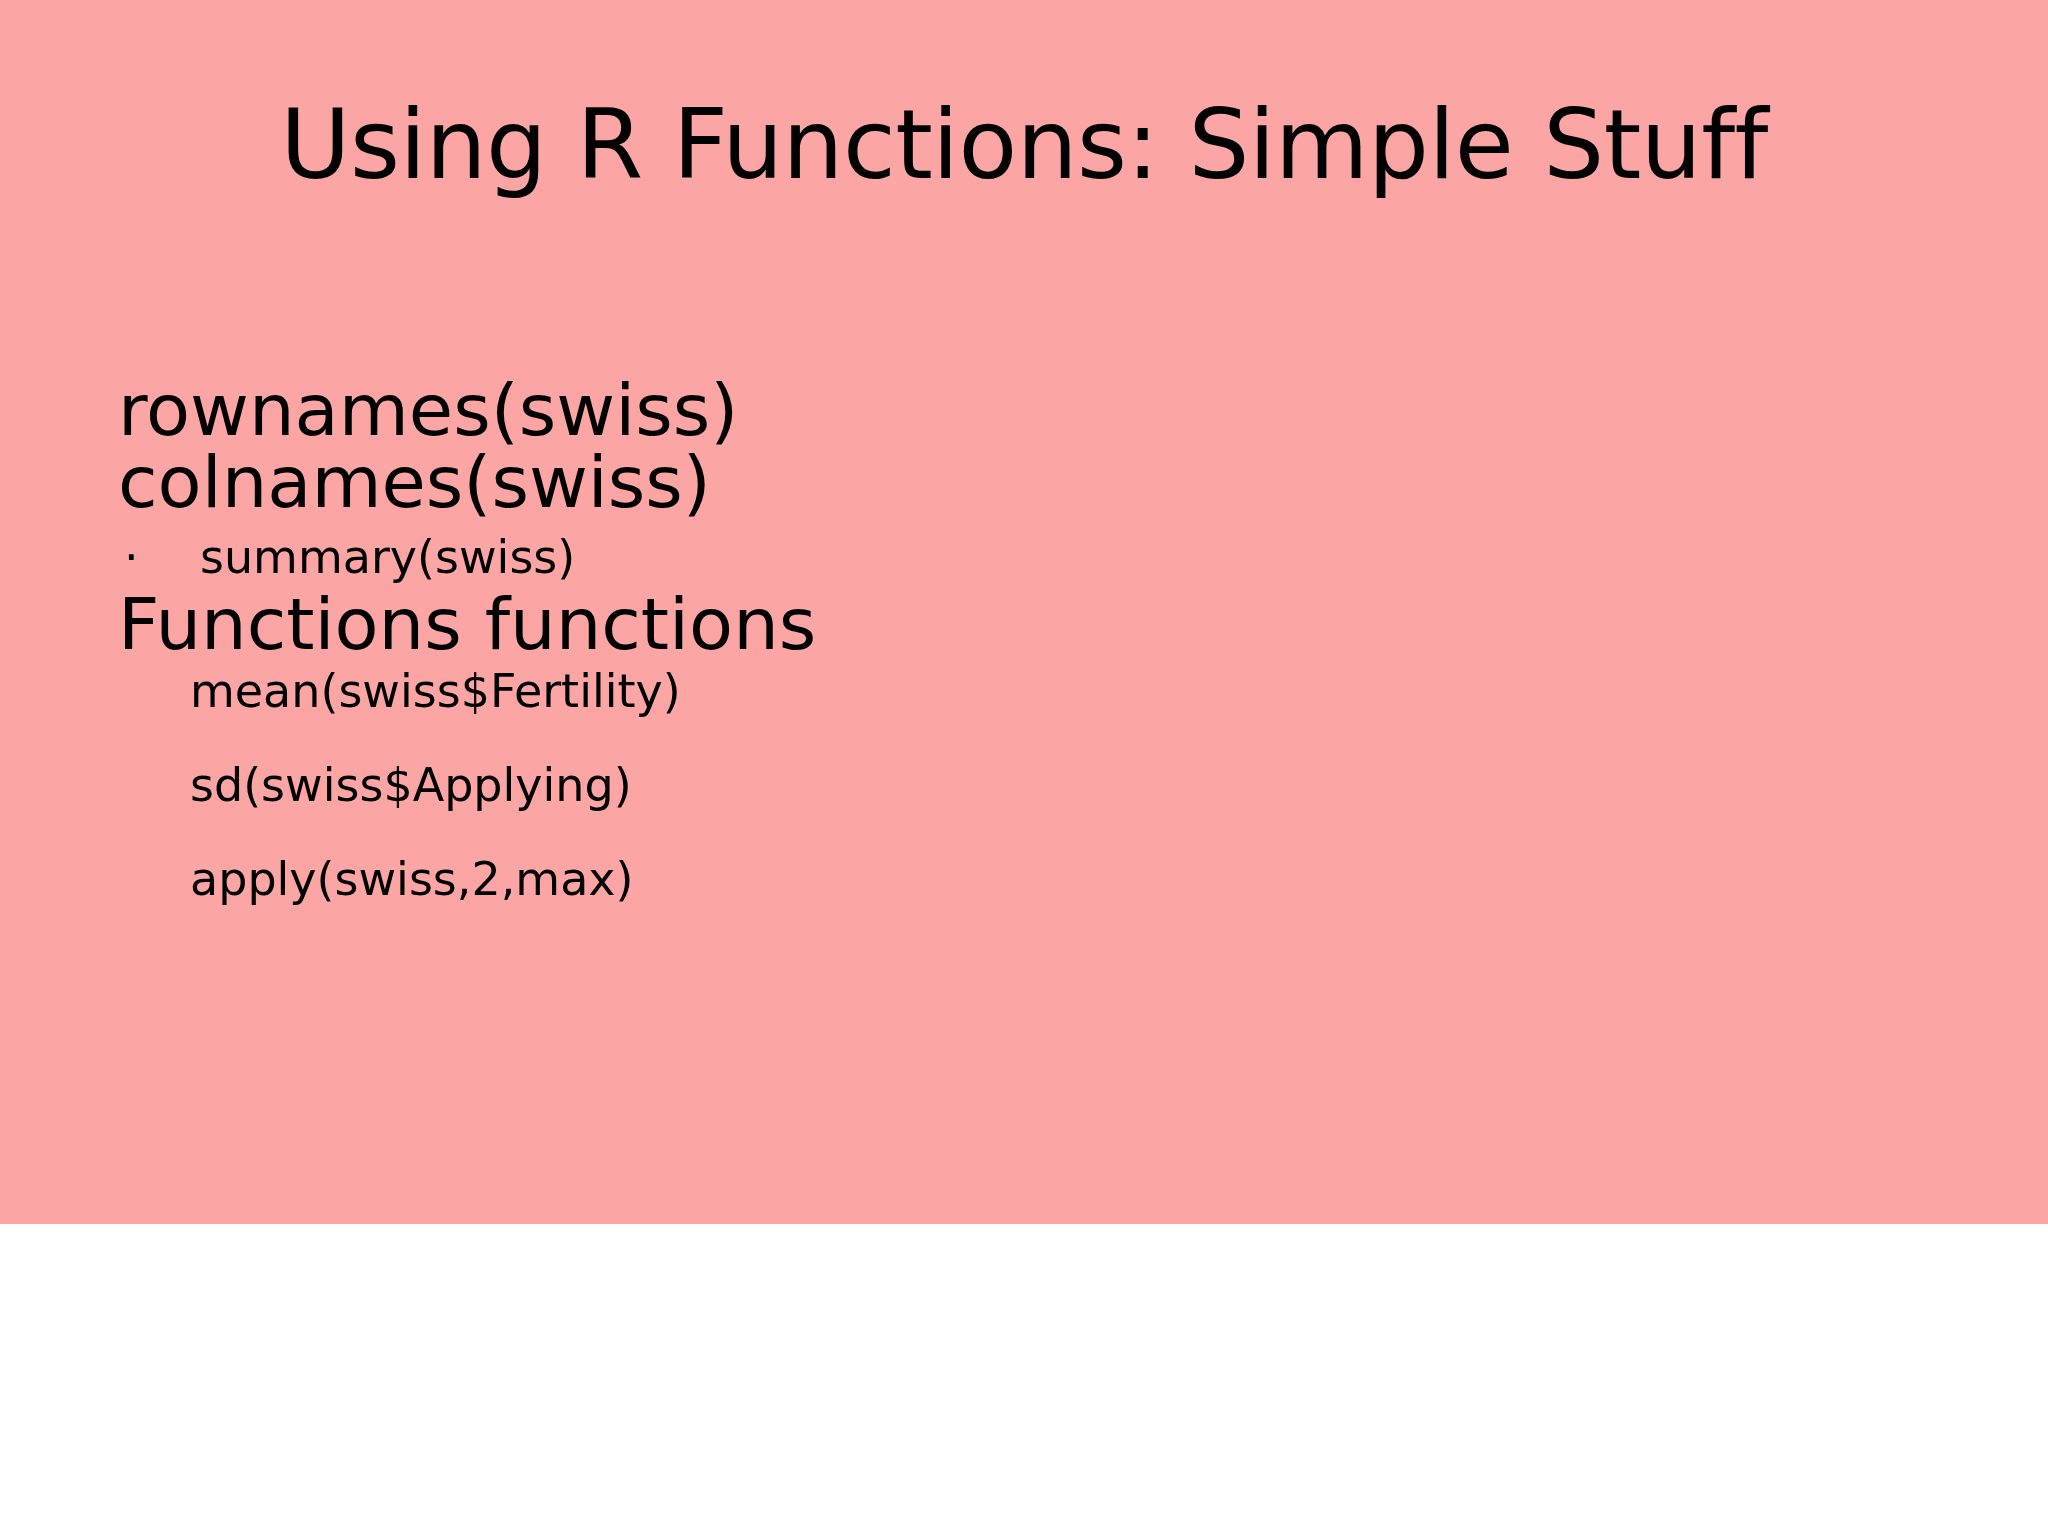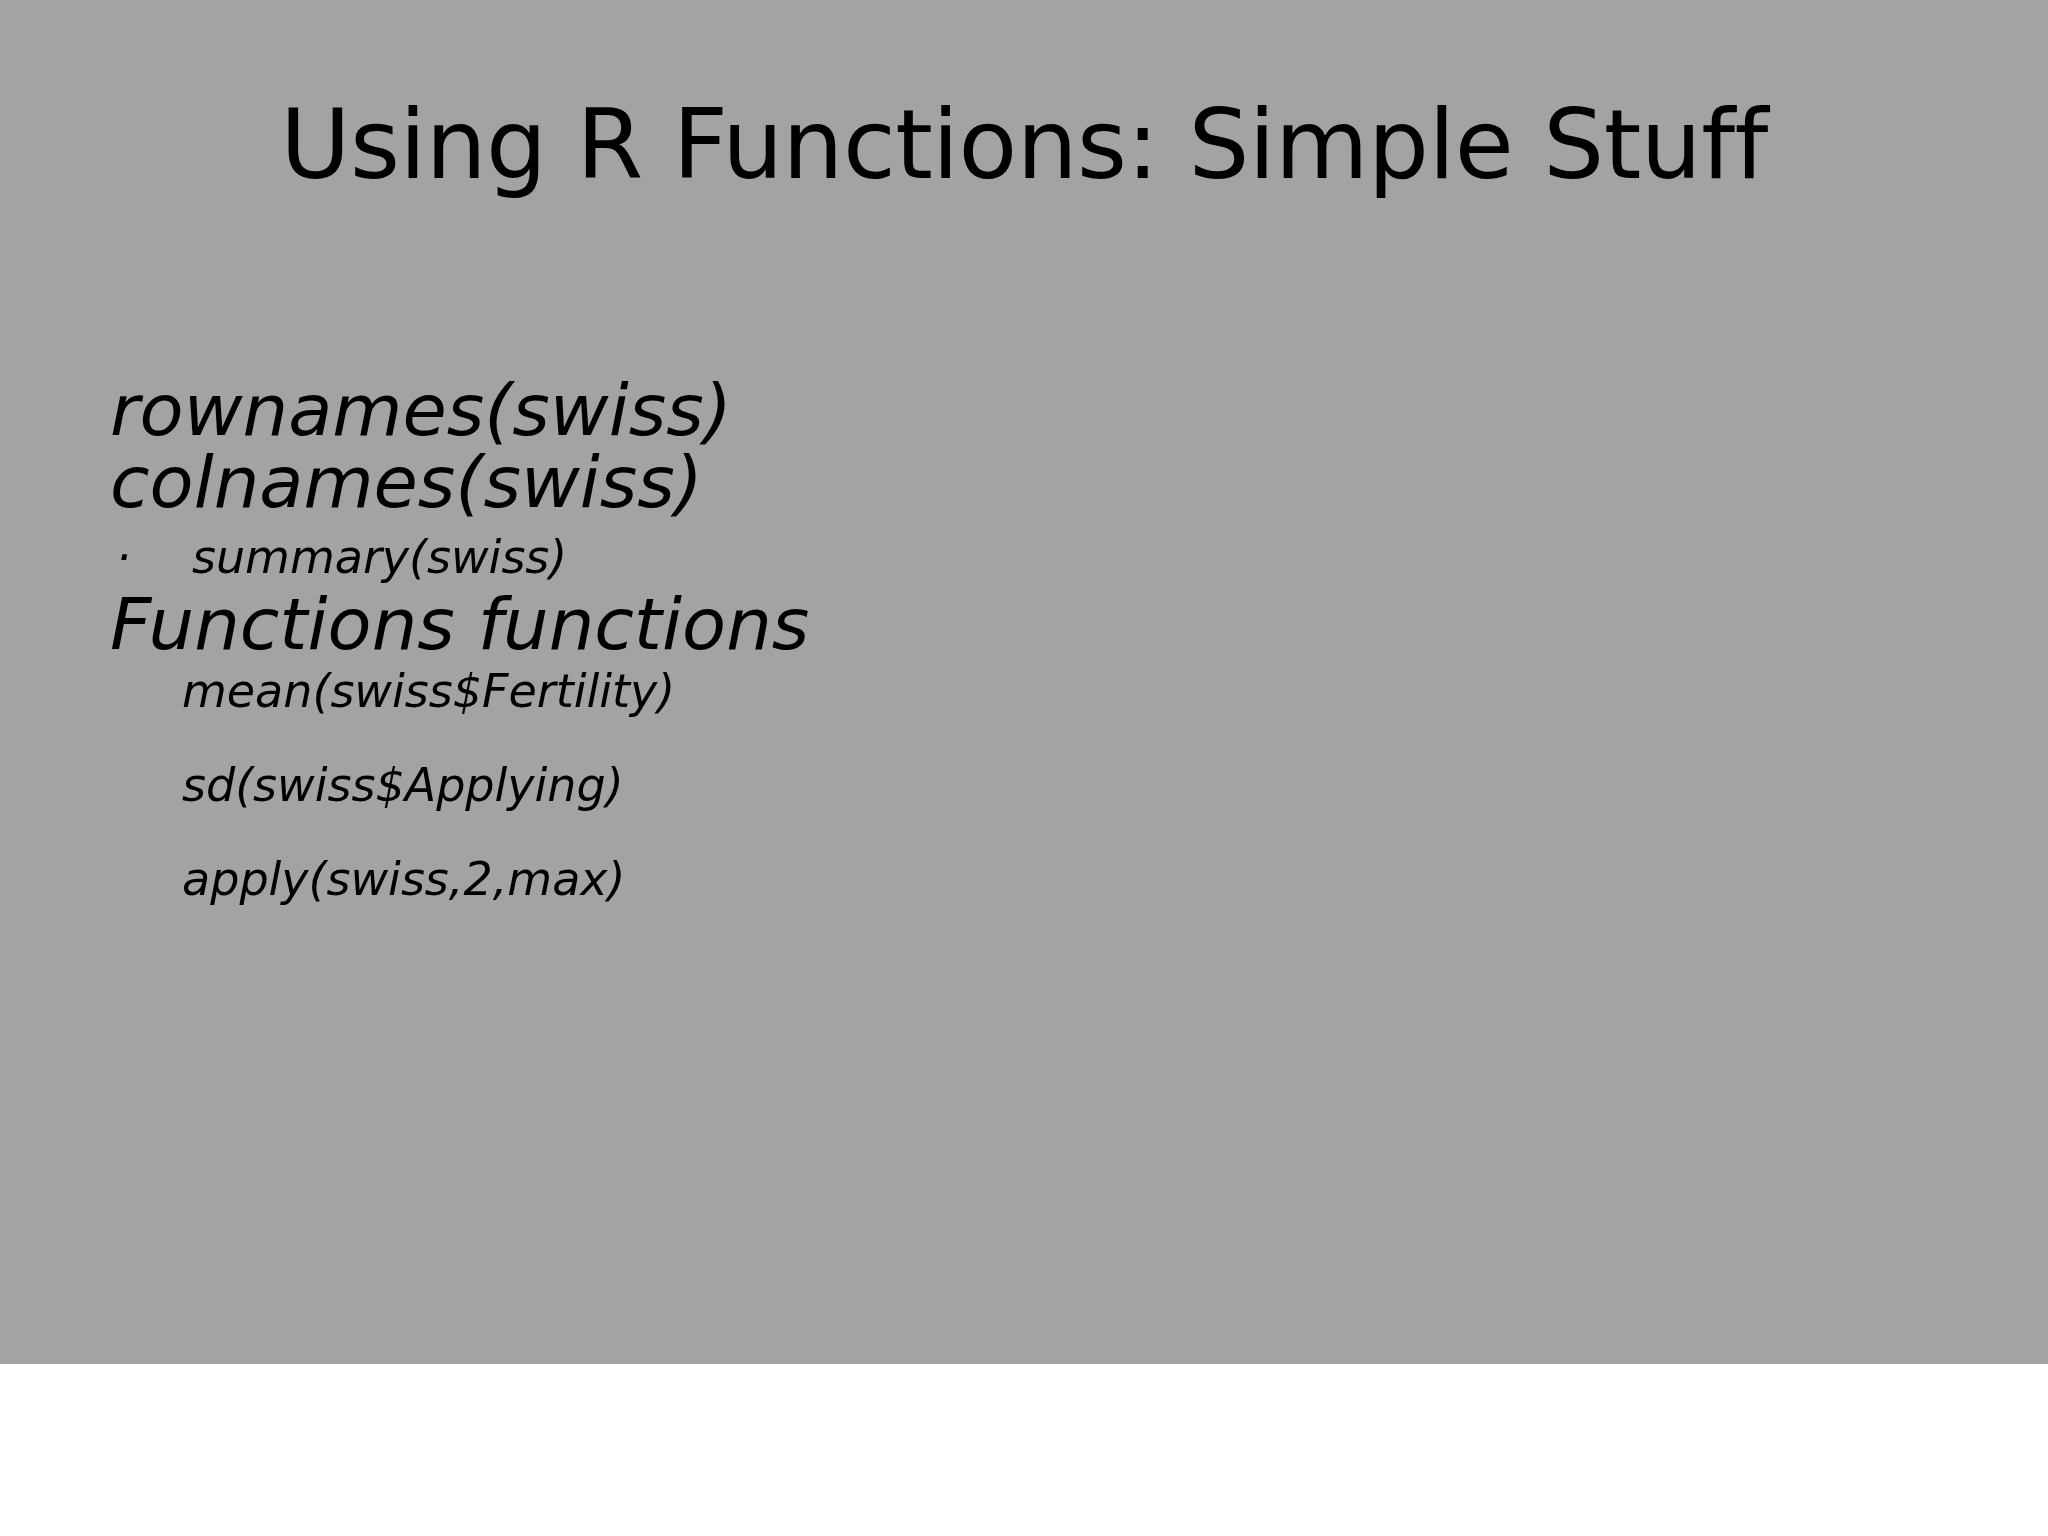--- a/index.html
+++ b/index.html
@@ -7,22 +7,22 @@
     padding: 0;
     background: #ffffff;
   }
   body {
     font-family: "DejaVu Sans", sans-serif;
     color: #000000;
   }
   .slide {
     position: relative;
     width: 2048px;
-    height: 1364px;
-    background: #a3a3a3;
+    height: 1224px;
+    background: #fca5a5;
     overflow: hidden;
   }
 
   
   .slide-title {
     position: absolute;
     left: 128px;
     top: 92px;
     width: 1792px;
     text-align: center;
@@ -30,24 +30,23 @@
     font-weight: 400;
     line-height: 1.12;
     letter-spacing: -0.5px;
     color: #000000;
     white-space: nowrap;
   }
 
   
   .body-block {
     position: absolute;
-    left: 110px;
+    left: 118px;
     top: 374px;
     width: 1800px;
-    font-style: italic;
   }
 
   .body-line {
     position: relative;
     color: #000000;
     white-space: nowrap;
   }
 
   
   .lvl-big {

